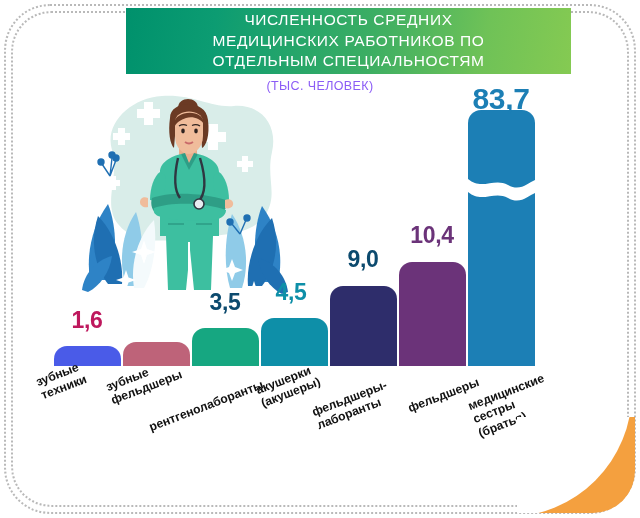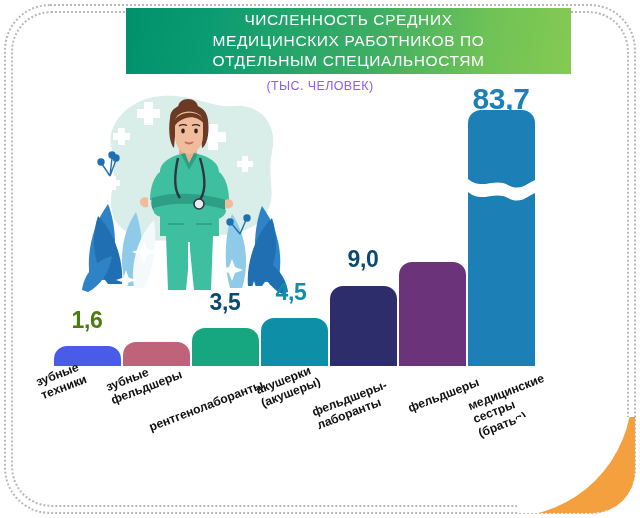--- a/index.html
+++ b/index.html
@@ -197,21 +197,21 @@
         </g>
       </g>
     </svg>
   </div>
 
   <div class="chart">
 
     <div class="barwrap" style="left:54px;">
       <div class="bar" style="height:20px;background:#4A5BE8;"></div>
     </div>
-    <div class="barlabel" style="left:27px;top:307px;color:#4d7c0f;">1,6</div>
+    <div class="barlabel" style="left:27px;top:307px;color:#be185d;">1,6</div>
 
     <div class="barwrap" style="left:123px;">
       <div class="bar" style="height:24px;background:#BE6379;"></div>
     </div>
 
     <div class="barwrap" style="left:192px;">
       <div class="bar" style="height:38px;background:#16A781;"></div>
     </div>
     <div class="barlabel" style="left:165px;top:289px;color:#0c4a6e;">3,5</div>
 
@@ -221,20 +221,21 @@
     <div class="barlabel" style="left:231px;top:279px;color:#0E8FA8;">4,5</div>
 
     <div class="barwrap" style="left:330px;">
       <div class="bar" style="height:80px;background:#2E2D6B;"></div>
     </div>
     <div class="barlabel" style="left:303px;top:246px;color:#0c4a6e;">9,0</div>
 
     <div class="barwrap" style="left:399px;">
       <div class="bar" style="height:104px;background:#6B3379;"></div>
     </div>
+    <div class="barlabel" style="left:372px;top:222px;color:#6B3379;">10,4</div>
 
     <div class="barwrap" style="left:468px;">
       <div class="bar" style="height:256px;background:#1C7FB5;"></div>
 
       <div class="wave-gap" style="left:0;top:179px;">
         <svg width="67" height="26" viewBox="0 0 67 26" xmlns="http://www.w3.org/2000/svg">
           <path d="M0 0 C14 12 26 -2 40 6 C52 13 60 4 67 1 L67 14 C60 17 52 26 40 19 C26 11 14 25 0 13 Z" fill="#ffffff"></path>
         </svg>
       </div>
     </div>

